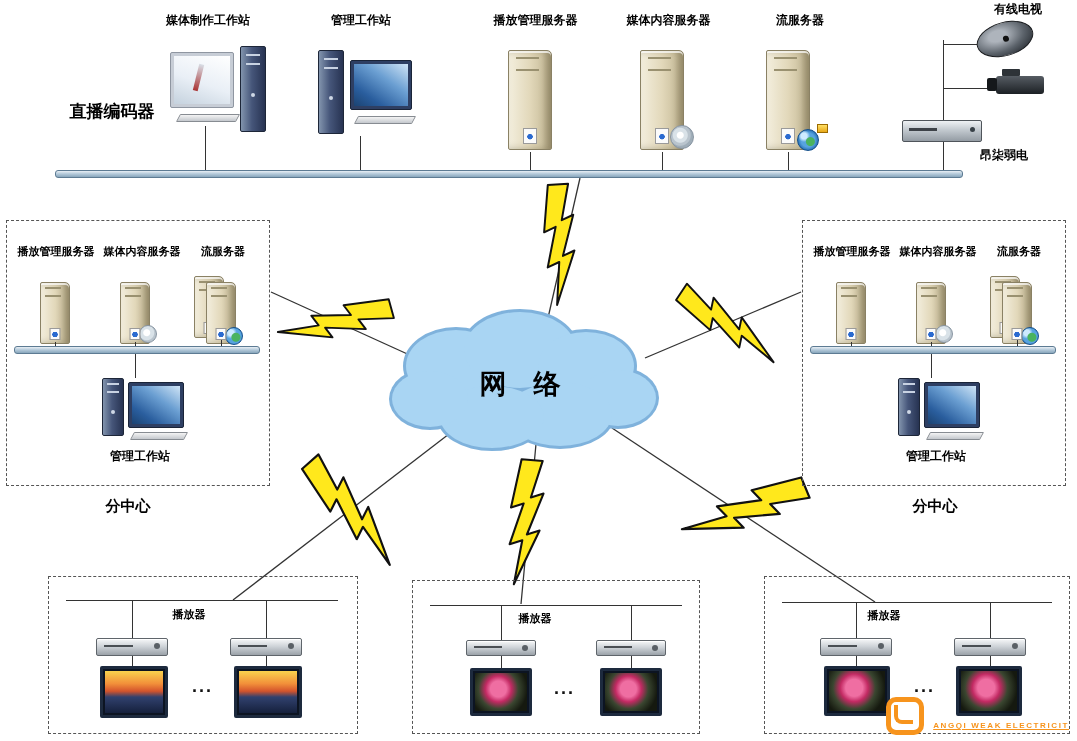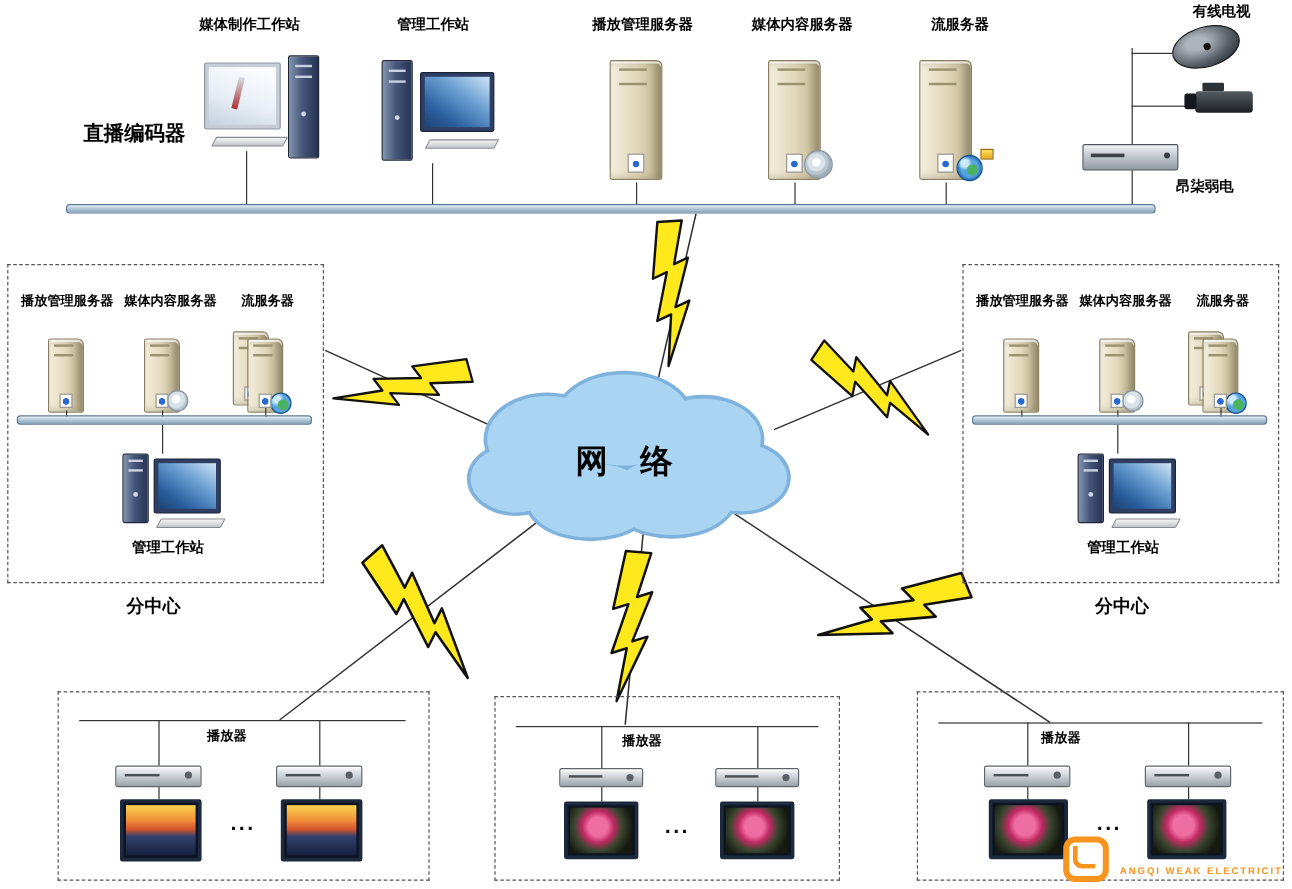--- a/index.html
+++ b/index.html
@@ -81,21 +81,21 @@
   .encoder::after { content:""; position:absolute; right:8%; top:30%; width:5px; height:5px; border-radius:50%; background:#374047; }
 
   .dots { position:absolute; font-weight:bold; font-size:18px; color:#111; letter-spacing:2px; }
 
   .wm { position:absolute; right:8px; bottom:6px; display:flex; align-items:center; gap:9px; }
   .wm-logo { width:38px; height:38px; border:5px solid #f7941d; border-radius:10px; position:relative; }
   .wm-logo::before { content:""; position:absolute; left:3px; top:3px; width:15px; height:15px;
     border:4px solid #f7941d; border-right:none; border-top:none; border-radius:0 0 0 8px; }
   .wm-text { display:flex; flex-direction:column; }
   .wm-brand { font-size:26px; font-weight:bold; color:#f7941d; line-height:1; }
-  .wm-sub { font-size:8px; color:#f7941d; letter-spacing:1.6px; margin-top:19px; font-weight:bold; }
+  .wm-sub { font-size:8px; color:#f7941d; letter-spacing:1.6px; margin-top:19px; font-weight:bold;text-decoration:underline; }
 </style>
 </head>
 <body>
 
 <div id="canvas">
 
   <svg class="overlay" width="1077" height="741" viewBox="0 0 1077 741">
     <defs>
       <g id="bolt">
         <polygon points="17,0 33,3 21,30 31,28 15,58 25,56 1,95 11,62 1,64 15,34 5,36" fill="#ffe81c" stroke="#111" stroke-width="1.6" stroke-linejoin="round"></polygon>

